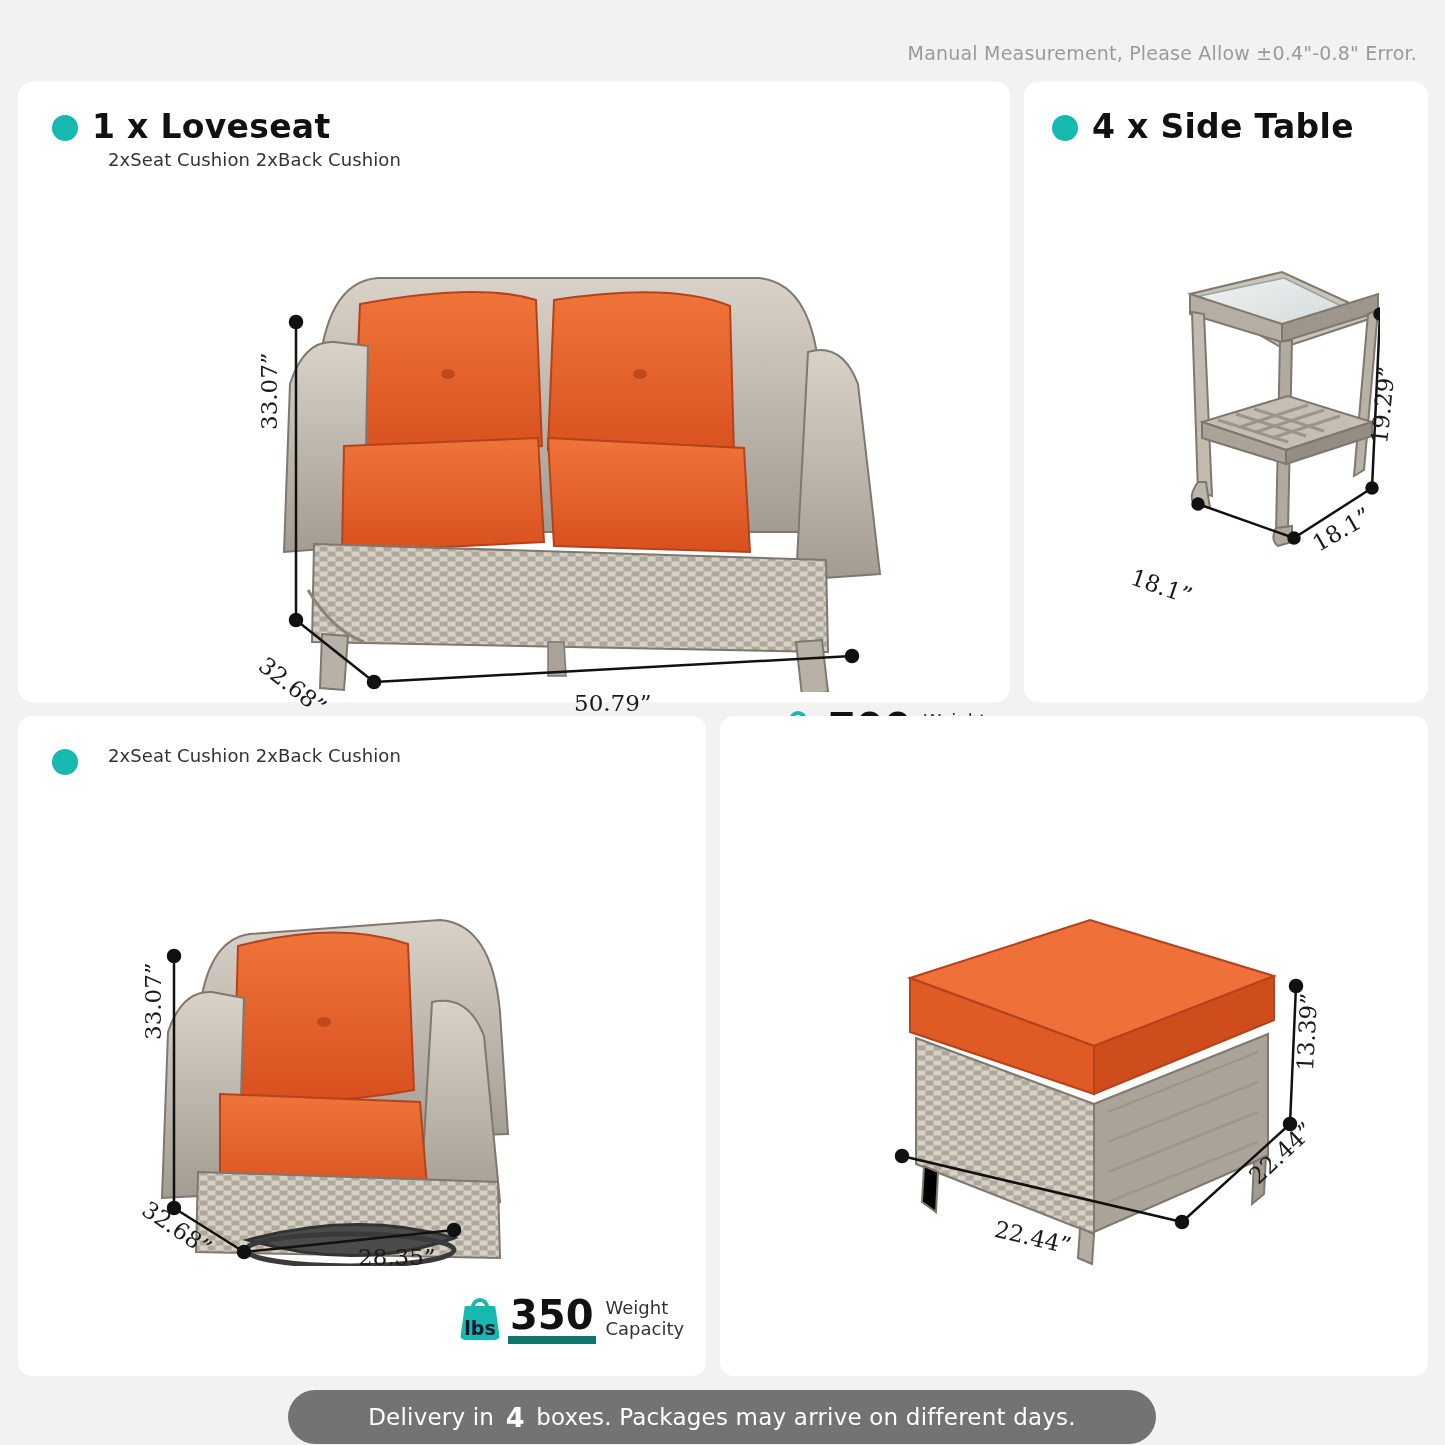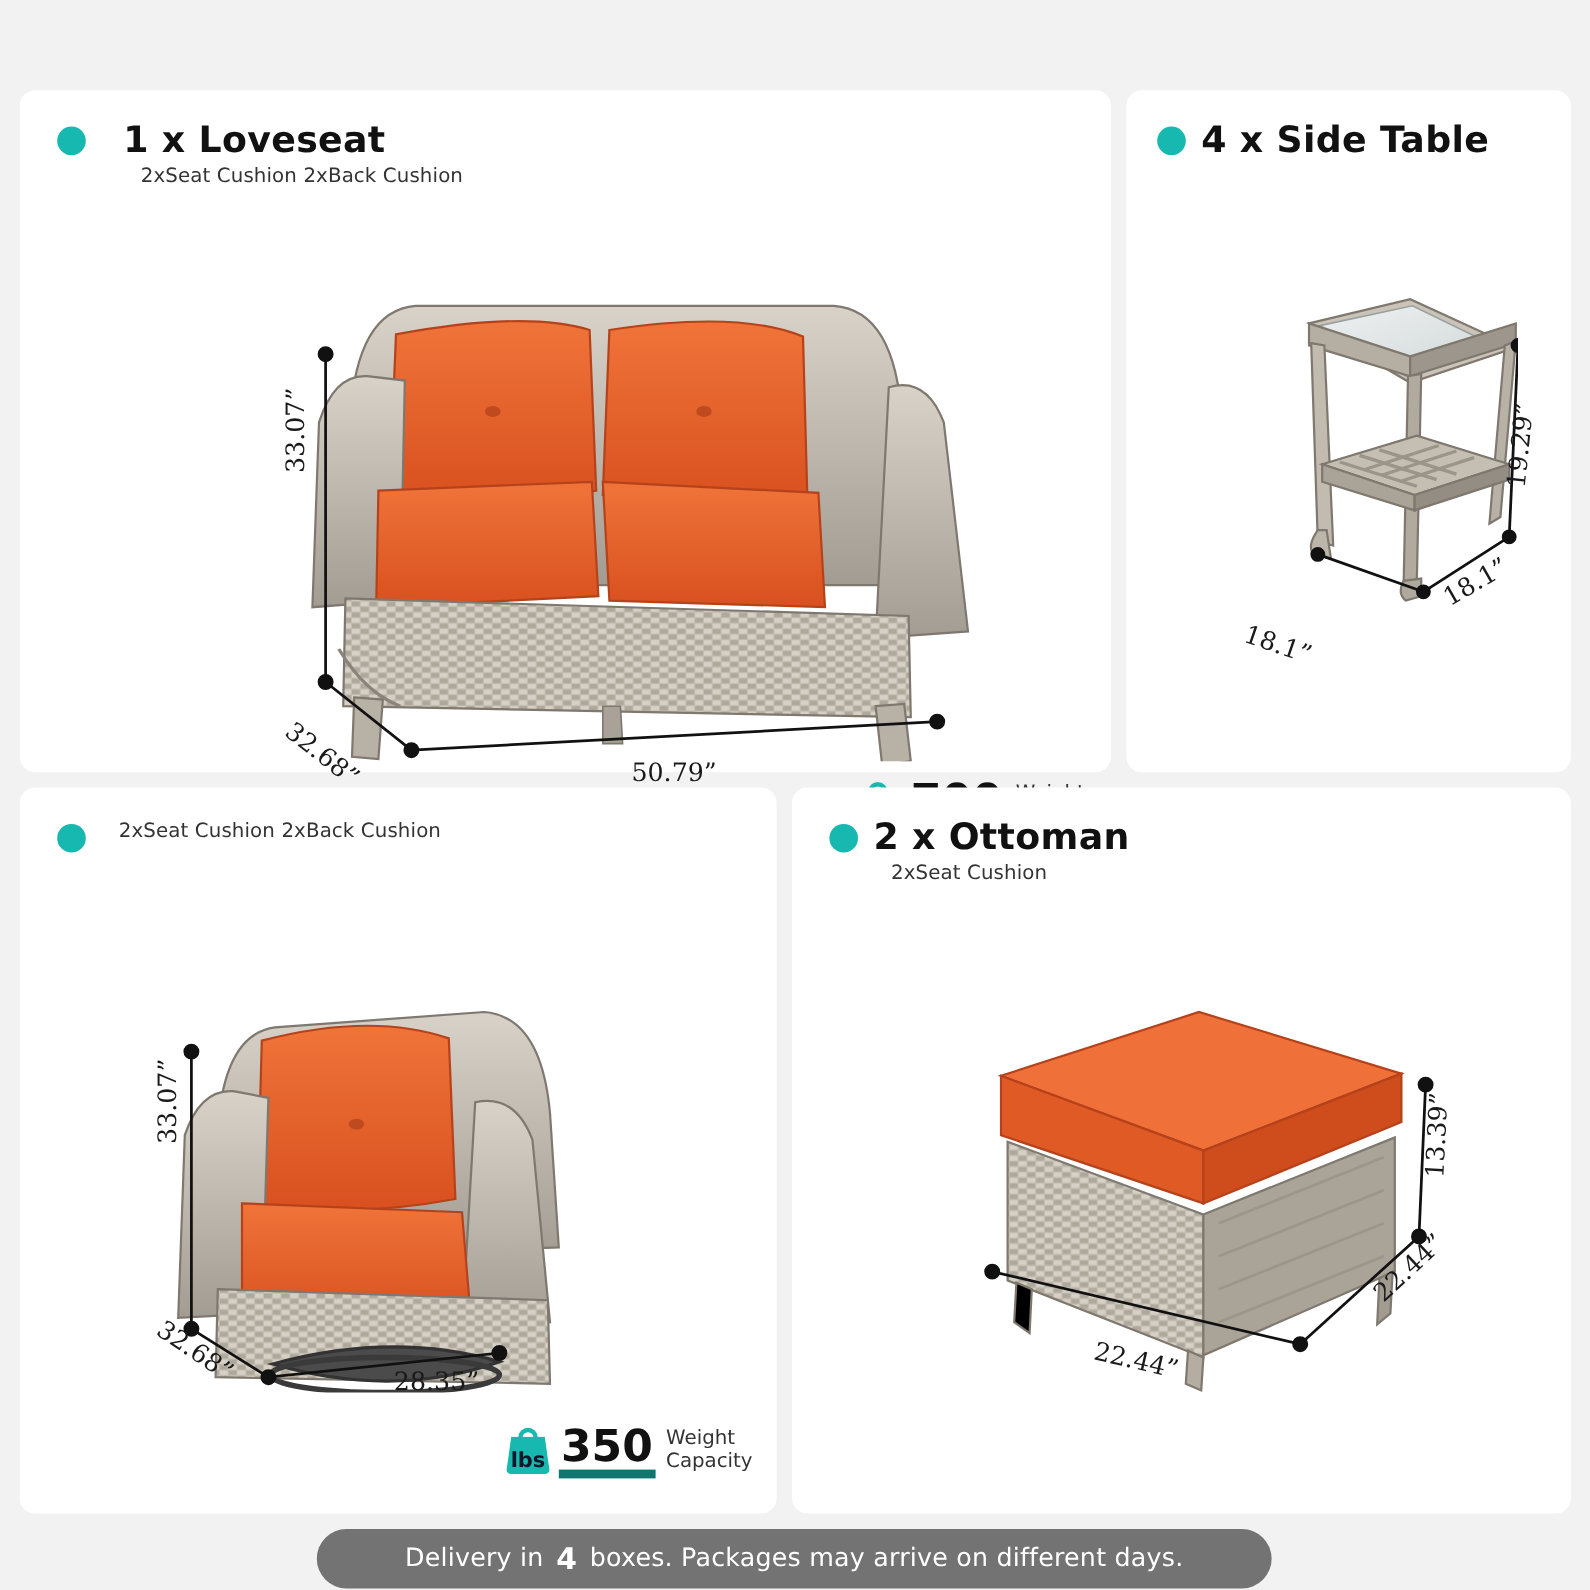--- a/index.html
+++ b/index.html
@@ -87,23 +87,24 @@
     letter-spacing: .2px;
   }
   .delivery b { font-size: 27px; padding: 0 4px; }
   .delivery .seg { white-space: pre; }
 </style>
 </head>
 <body>
 
 <div class="page">
 
+  <div class="disclaimer">Manual Measurement, Please Allow ±0.4"-0.8" Error.</div>
 
   <div class="card" id="card-loveseat">
-    <div class="card-head" style="left:34px; top:26px;gap:20px;">
+    <div class="card-head" style="left:34px; top:26px;">
       <div class="bullet"></div>
       <div class="head-text">
         <div class="title">1 x Loveseat</div>
         <div class="subtitle">2xSeat Cushion  2xBack Cushion</div>
       </div>
     </div>
 
     <svg class="art" style="left:230px; top:90px;" width="740" height="520" viewBox="0 0 740 520">
       <defs>
         <linearGradient id="wickL" x1="0" y1="0" x2="0" y2="1">
@@ -276,27 +277,20 @@
       </div>
       <div class="wt-num">350</div>
       <div class="wt-label">
         <div>Weight</div>
         <div>Capacity</div>
       </div>
     </div>
   </div>
 
   <div class="card" id="card-ottoman">
-    <div class="card-head" style="left:34px; top:26px;">
-      <div class="bullet"></div>
-      <div class="head-text">
-        <div class="title">2 x Ottoman</div>
-        <div class="subtitle">2xSeat Cushion</div>
-      </div>
-    </div>
 
     <svg class="art" style="left:150px; top:150px;" width="460" height="420" viewBox="0 0 460 420">
 
       <path d="M40 112 l180 -58 184 56 -180 70 z" fill="#ef7038" stroke="#b5421a" stroke-width="2"></path>
       <path d="M40 112 l184 68 0 48 -184 -62 z" fill="#e05a26" stroke="#b5421a" stroke-width="2"></path>
       <path d="M224 180 l180 -70 0 44 -180 74 z" fill="#cf4d1d" stroke="#b5421a" stroke-width="2"></path>
 
       <path d="M46 172 l178 66 0 130 -178 -70 z" fill="url(#weave)" stroke="#7e786f" stroke-width="2"></path>
       <path d="M224 238 l174 -70 0 122 -174 76 z" fill="#aaa398" stroke="#7e786f" stroke-width="2"></path>
       <g stroke="#948d83" stroke-width="2.5" opacity=".6">

